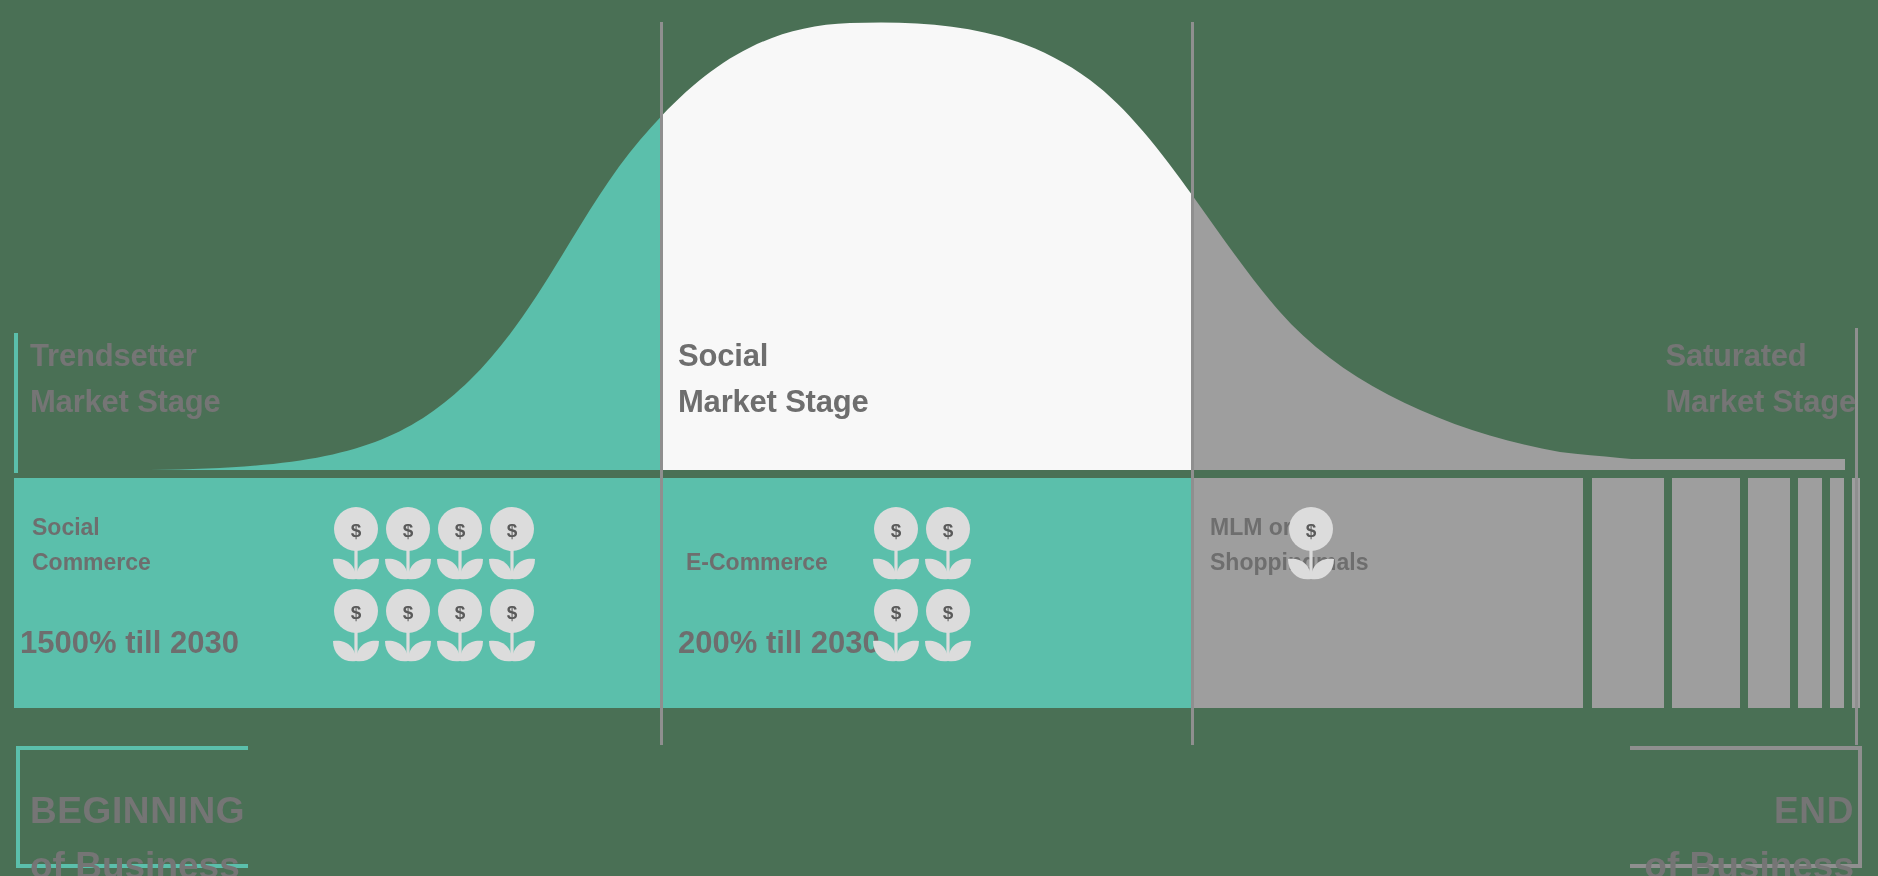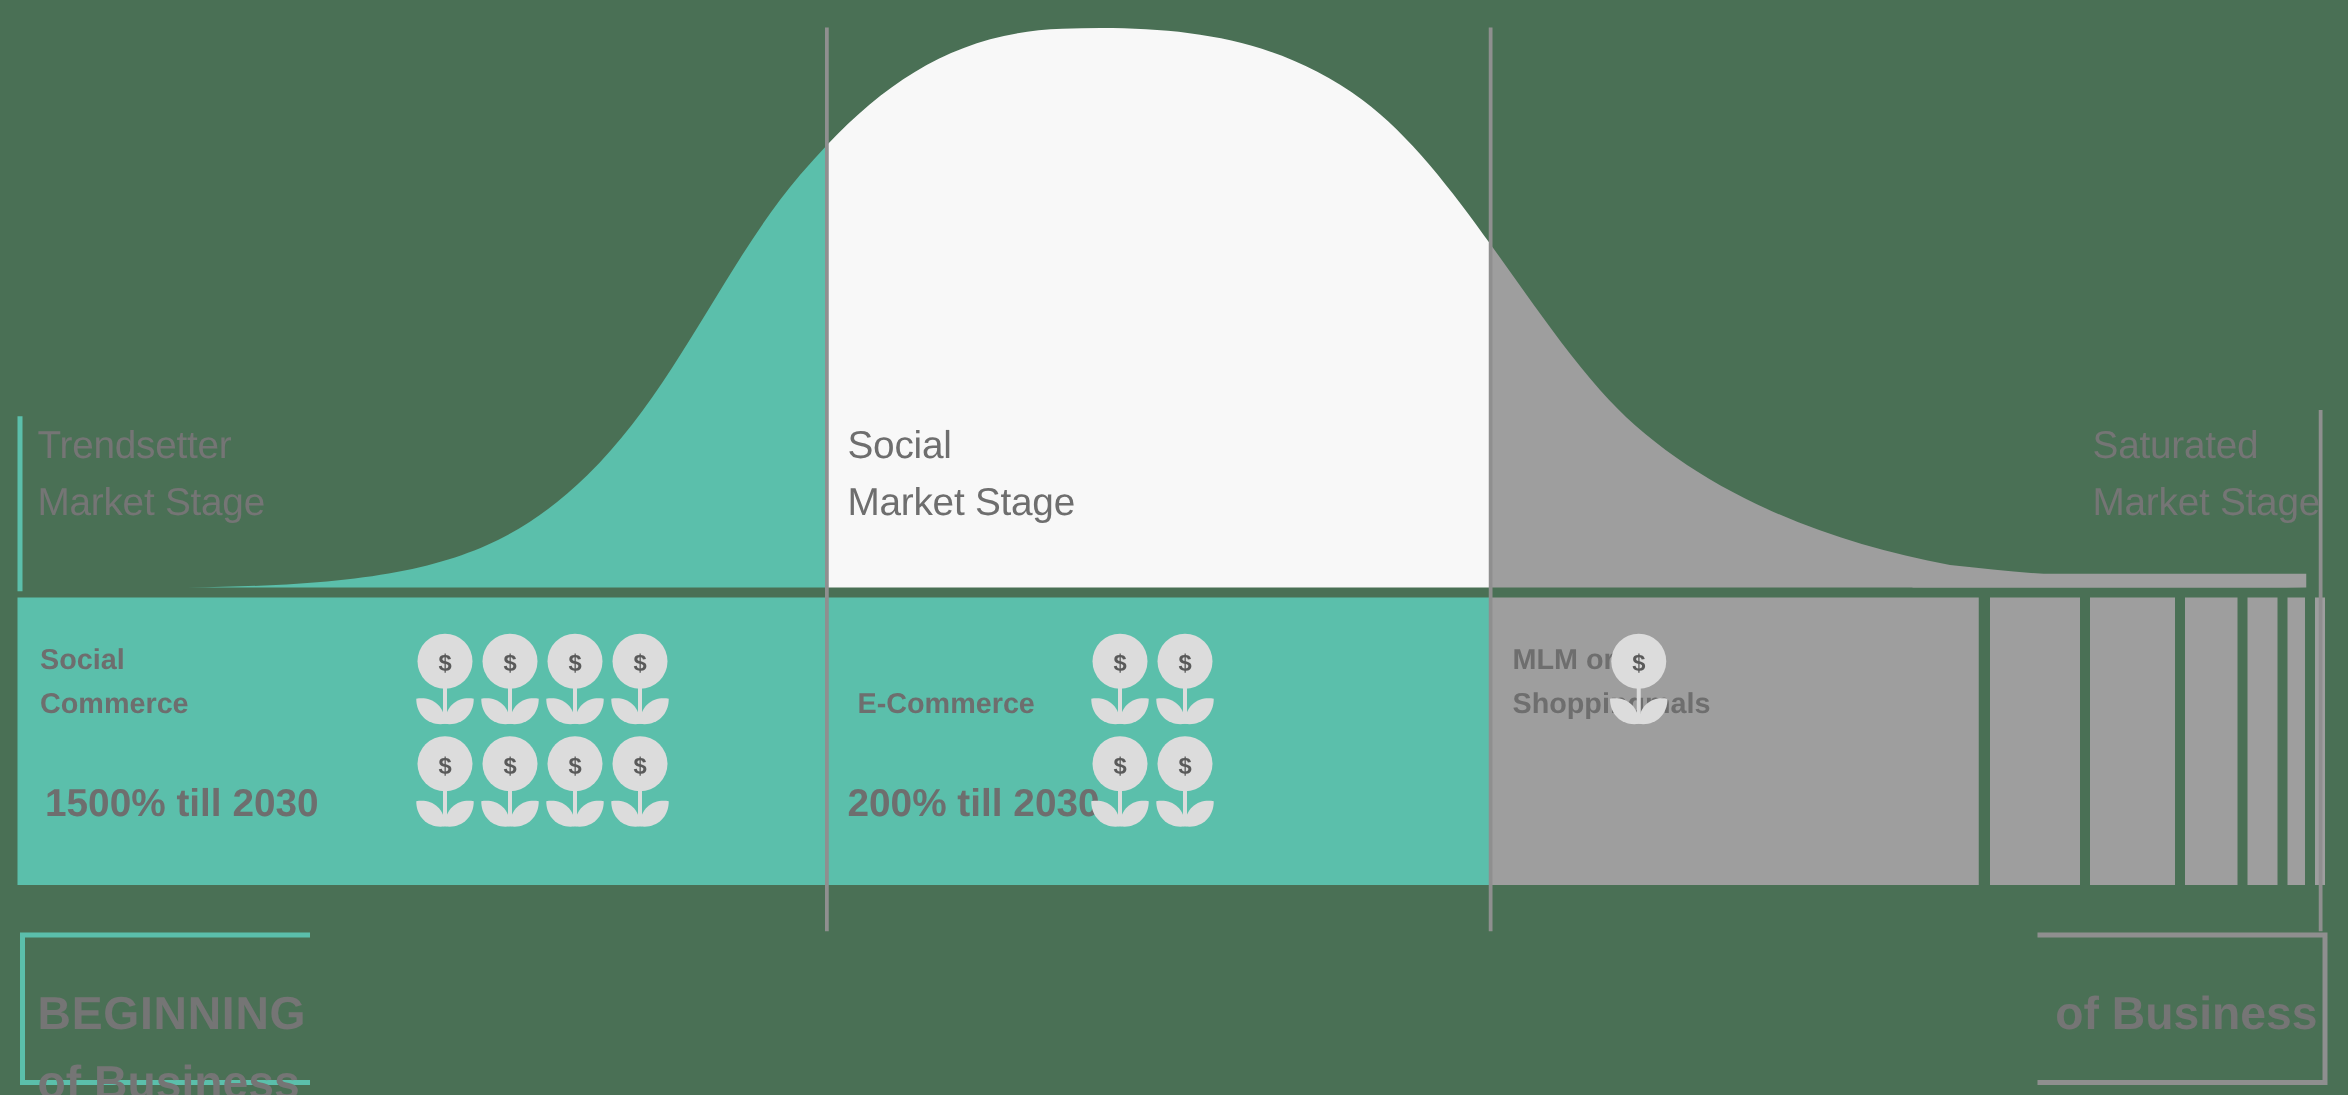--- a/index.html
+++ b/index.html
@@ -4,33 +4,33 @@
 <style>
   html,body{margin:0;padding:0;background:#4a7055;}
   body{width:1878px;height:876px;position:relative;overflow:hidden;
        font-family:"Liberation Sans","DejaVu Sans",sans-serif;}
   .stage{position:absolute;left:0;top:0;width:1878px;height:876px;}
 
   
   svg.layer{position:absolute;left:0;top:0;width:1878px;height:876px;display:block;}
 
   
-  .stage-label{position:absolute;color:#757575;font-weight:normal;font-size:31px;line-height:1.48;letter-spacing:-0.2px;}
+  .stage-label{position:absolute;color:#757575;font-weight:bold;font-size:31px;line-height:1.48;letter-spacing:-0.2px;}
   .stage-label .l2{display:block;}
   .sl-trend{left:30px;top:333px;}
   .sl-mature{left:678px;top:333px;color:#6e6e6e;}
   .sl-sat{right:22px;top:333px;text-align:left;}
 
   .panel-title{position:absolute;color:#6e6e6e;font-weight:bold;font-size:23px;line-height:1.5;}
   .pt-social{left:32px;top:510px;}
   .pt-ecom{left:686px;top:545px;}
   .pt-mlm{left:1210px;top:510px;}
 
   .panel-stat{position:absolute;color:#6e6e6e;font-weight:bold;font-size:31px;}
-  .ps-social{left:36px;top:625px;}
+  .ps-social{left:20px;top:625px;}
   .ps-ecom{left:678px;top:625px;}
   .ps-mlm{left:1207px;top:625px;}
 
   .end-label{position:absolute;color:#757575;font-weight:bold;font-size:37px;line-height:1.48;margin-top:24px;}
   .el-begin{left:30px;top:760px;}
   .el-end{right:24px;top:760px;text-align:right;}
   .el-cap{display:block;letter-spacing:0.6px;}
 
   
   .icons{position:absolute;display:grid;gap:0px;}
@@ -237,16 +237,17 @@
   <path d="M26 74 C 26 58, 14 52, 3 54 C 3 68, 14 76, 26 74 Z" fill="#dcdcdc"></path>
   <path d="M26 74 C 26 58, 38 52, 49 54 C 49 68, 38 76, 26 74 Z" fill="#dcdcdc"></path>
 </svg>
     </div>
 
   <div class="end-label el-begin">
     <span class="el-cap">BEGINNING</span>
     <span>of Business</span>
   </div>
   <div class="end-label el-end">
+    <span class="el-cap">END</span>
     <span>of Business</span>
   </div>
 
 </div>
 
 </body></html>

